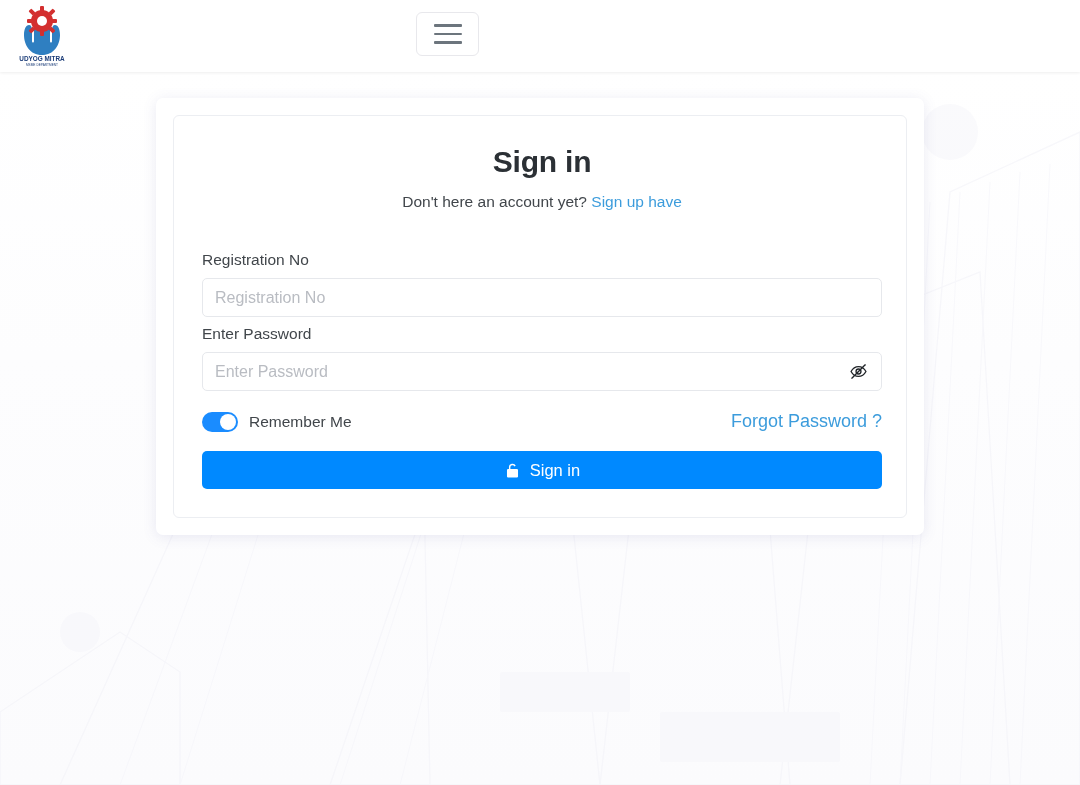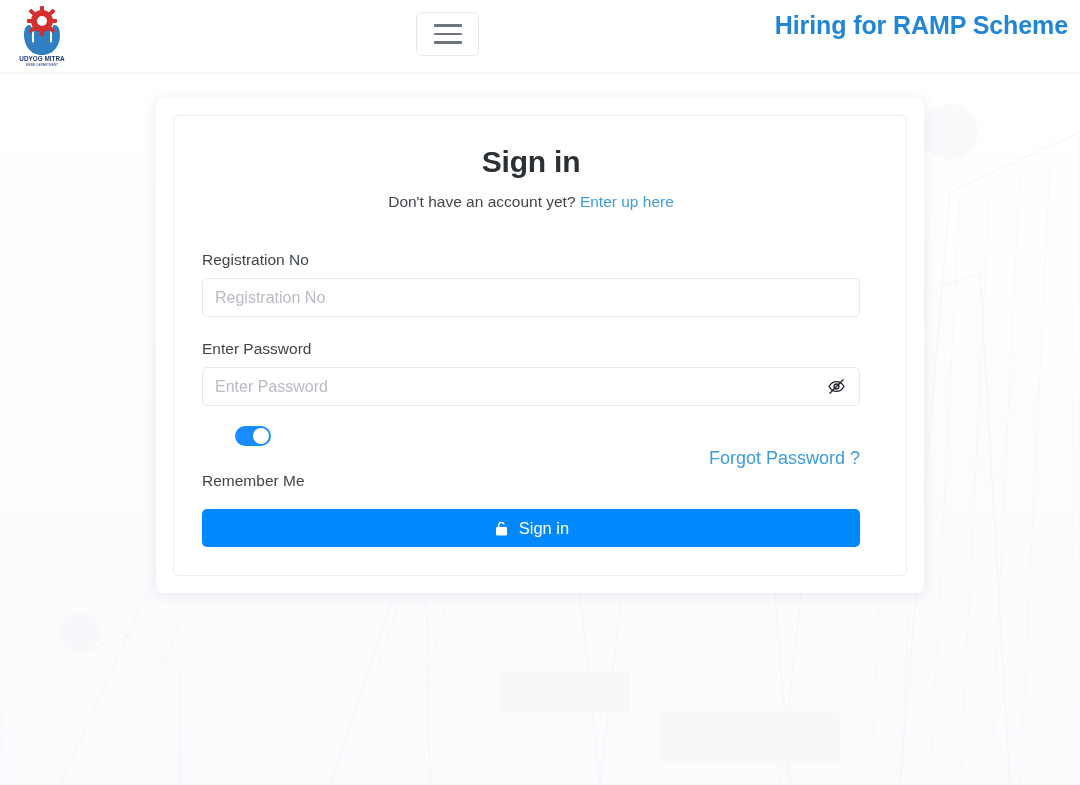--- a/index.html
+++ b/index.html
@@ -95,21 +95,21 @@
     background: #ffffff;
     border-radius: 7px;
     box-shadow: 0 2px 14px rgba(90, 90, 160, .13);
     padding: 17px;
   }
 
   #signin-card {
     border: 1px solid #eceef2;
     border-radius: 6px;
     background: #fff;
-    padding: 22px 46px 28px 28px;
+    padding: 22px 24px 28px 28px;
   }
 
   #signin-title {
     text-align: center;
     font-size: 30px;
     font-weight: bold;
     color: #2b3035;
     letter-spacing: -.2px;
     margin-top: 7px;
   }
@@ -119,21 +119,21 @@
     font-size: 15.5px;
     color: #41464b;
     margin-top: 14px;
   }
   #signup-link {
     color: #3c9cdc;
     text-decoration: none;
     cursor: pointer;
   }
 
-  .field-group { margin-top: 23px; }
+  .field-group { margin-top: 8px; }
   .field-group.first { margin-top: 40px; }
 
   .field-label {
     display: block;
     font-size: 15.5px;
     color: #41464b;
     margin-bottom: 9px;
   }
 
   .input-wrap { position: relative; }
@@ -174,23 +174,22 @@
   #options-row {
     display: flex;
     align-items: center;
     justify-content: space-between;
     margin-top: 20px;
   }
 
   #remember-wrap {
     display: flex;
     align-items: center;
-    gap: 26px;
-    cursor: pointer;
-    flex-direction: column;
+    gap: 11px;
+    cursor: pointer;
   }
 
   #remember-toggle {
     width: 36px; height: 20px;
     border-radius: 10px;
     background: #1a8cff;
     position: relative;
     flex: 0 0 auto;
   }
   #remember-toggle::after {
@@ -304,33 +303,32 @@
     <text x="26" y="56" font-family="Liberation Sans, sans-serif" font-size="6.4" font-weight="bold" fill="#1b3c78" text-anchor="middle">UDYOG MITRA</text>
     <text x="26" y="61" font-family="Liberation Sans, sans-serif" font-size="3.2" fill="#1b3c78" text-anchor="middle">MSME DEPARTMENT</text>
   </svg>
 
   <button id="navbar-toggler" aria-label="Toggle navigation">
     <span class="bar"></span>
     <span class="bar"></span>
     <span class="bar"></span>
   </button>
 
-  <div id="header-title">Hiring for RAMP Scheme</div>
 </div>
 
 <div id="page-body">
 
   <div id="outer-card">
     <div id="signin-card">
 
       <h1 id="signin-title">Sign in</h1>
 
       <div id="signup-line">
-        <span>Don't have an account yet?</span>
-        <a id="signup-link" href="#">Enter up here</a>
+        <span>Don't here an account yet?</span>
+        <a id="signup-link" href="#">Sign up have</a>
       </div>
 
       <div class="field-group first">
         <label class="field-label">Registration No</label>
         <div class="input-wrap">
           <input class="text-input" id="registration-input" type="text" placeholder="Registration No" style="">
         </div>
       </div>
 
       <div class="field-group">

